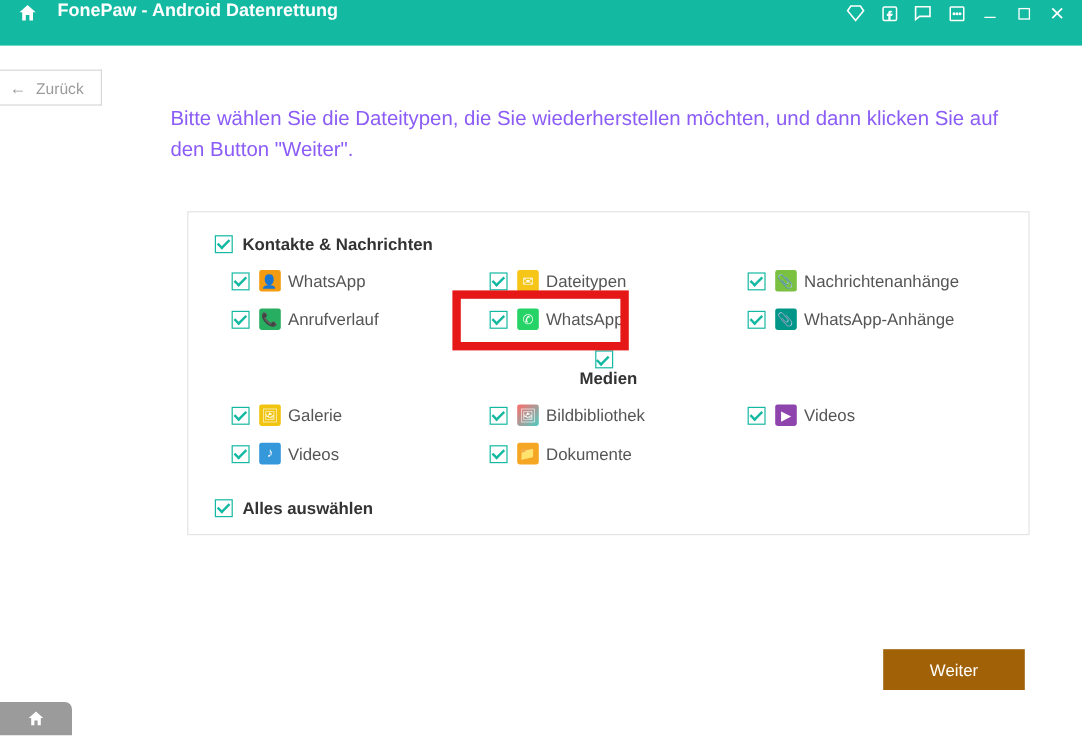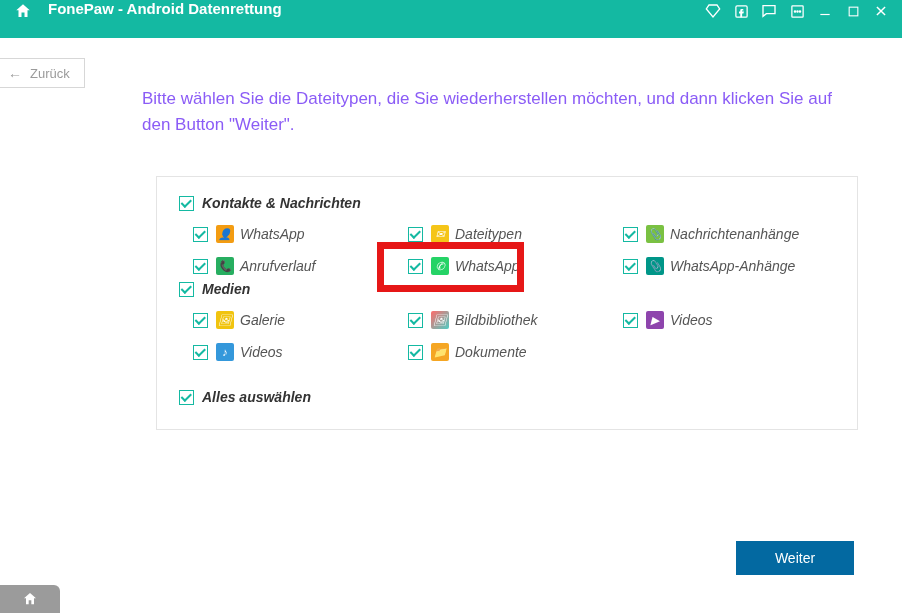--- a/index.html
+++ b/index.html
@@ -55,31 +55,30 @@
       color: #8b5cf6;
       line-height: 1.5;
     }
 
     .panel {
       position: absolute;
       top: 176px;
       left: 156px;
       right: 44px;
       border: 1px solid #e4e4e4;
-      padding: 18px 22px 24px 22px;
-      font-style: italic;
+      padding: 18px 22px 14px 22px;
     }
 
     .section-header {
       display: flex; align-items: center;
       font-size: 14px; font-weight: 700;
       color: #333;
       margin-bottom: 14px;
     }
-    .section-header.medien { margin-top: 6px; }
+    .section-header.medien { margin-top: 17px; flex-direction: column; }
 
     .check {
       width: 15px; height: 15px;
       border: 1.5px solid #14b9a2;
       display: inline-flex;
       align-items: center; justify-content: center;
       margin-right: 8px;
       position: relative;
       flex-shrink: 0;
       cursor: pointer;
@@ -131,21 +130,21 @@
       width: 147px;
       height: 50px;
     }
 
     .next-btn {
       position: absolute;
       right: 48px;
       bottom: 38px;
       width: 118px;
       height: 34px;
-      background: #0369a1;
+      background: #a16207;
       color: #fff;
       font-size: 14px;
       border: none;
       cursor: pointer;
     }
 
     .footer-home {
       position: absolute;
       left: 0; bottom: 0;
       width: 60px; height: 28px;

